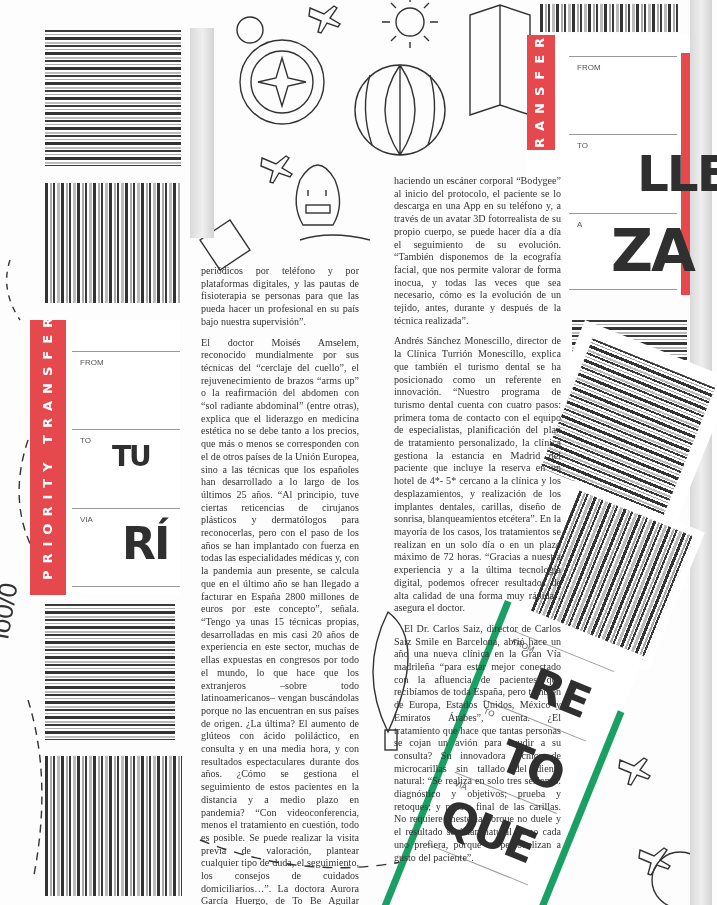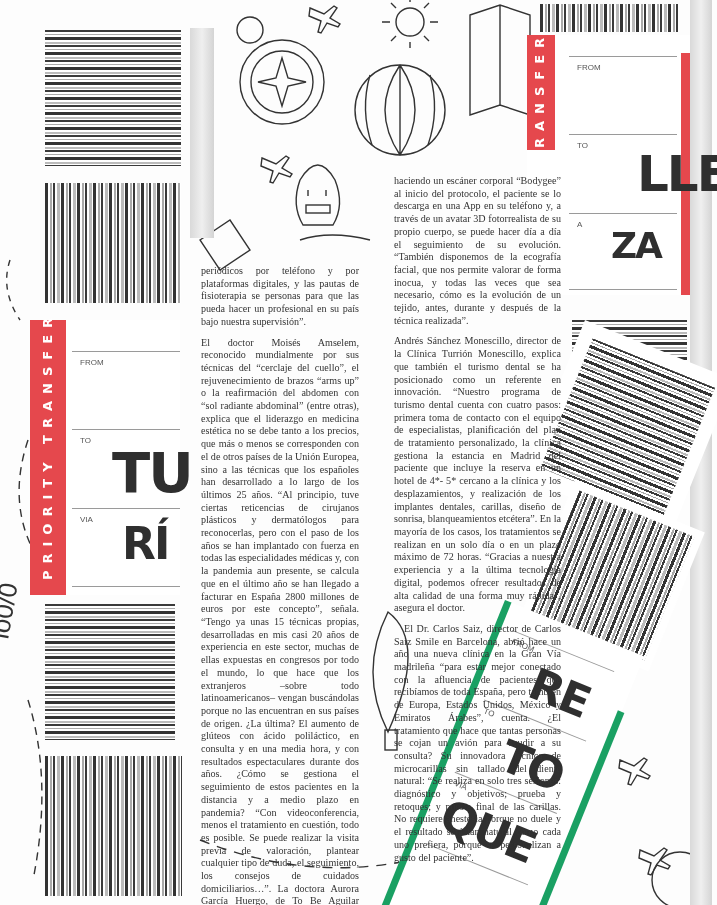--- a/index.html
+++ b/index.html
@@ -78,41 +78,41 @@
 <div class="barcode-h" style="left:45px;top:604px;width:130px;height:136px;"></div>
 <div class="barcode-v" style="left:45px;top:756px;width:137px;height:140px;"></div>
 
 <div class="card" style="left:30px;top:320px;width:150px;height:275px;">
   <div class="red" style="position:absolute;left:0;top:0;width:36px;height:275px;"></div>
   <div class="vtext" style="left:10px;top:20px;height:240px;">PRIORITY TRANSFER</div>
   <div class="line" style="left:42px;top:31px;width:108px;"></div>
   <div class="lbl" style="left:50px;top:38px;">FROM</div>
   <div class="line" style="left:42px;top:109px;width:108px;"></div>
   <div class="lbl" style="left:50px;top:116px;">TO</div>
-  <div class="big" style="left:82px;top:120px;font-size:56px;">TU</div>
+  <div class="big" style="left:82px;top:120px;font-size:28px;">TU</div>
   <div class="line" style="left:42px;top:188px;width:108px;"></div>
   <div class="lbl" style="left:50px;top:195px;">VIA</div>
   <div class="big" style="left:92px;top:198px;font-size:44px;">RÍ</div>
   <div class="line" style="left:42px;top:266px;width:108px;"></div>
 </div>
 
 <div class="barcode-v" style="left:540px;top:4px;width:140px;height:28px;"></div>
 
 <div class="card" style="left:527px;top:35px;width:163px;height:260px;">
   <div class="red" style="position:absolute;left:0;top:0;width:28px;height:115px;"></div>
   <div class="vtext" style="left:5px;top:8px;height:105px;">RANSFER</div>
   <div class="red" style="position:absolute;left:154px;top:18px;width:9px;height:242px;"></div>
   <div class="line" style="left:42px;top:21px;width:108px;"></div>
   <div class="lbl" style="left:50px;top:28px;">FROM</div>
   <div class="line" style="left:42px;top:99px;width:108px;"></div>
   <div class="lbl" style="left:50px;top:106px;">TO</div>
   <div class="big" style="left:70px;top:110px;font-size:50px;margin-left:40px;">LLE</div>
   <div class="line" style="left:42px;top:178px;width:108px;"></div>
   <div class="lbl" style="left:50px;top:185px;">A</div>
-  <div class="big" style="left:84px;top:190px;font-size:36px;">ZA</div>
+  <div class="big" style="left:84px;top:182px;font-size:58px;">ZA</div>
   <div class="line" style="left:42px;top:254px;width:108px;"></div>
 </div>
 
 <div class="barcode-h" style="left:572px;top:320px;width:115px;height:110px;"></div>
 <div class="card" style="left:585px;top:320px;width:160px;height:170px;transform:rotate(22deg);transform-origin:0 0;">
   <div class="barcode-h" style="left:14px;top:14px;width:132px;height:140px;"></div>
 </div>
 <div class="card" style="left:575px;top:480px;width:140px;height:150px;transform:rotate(22deg);transform-origin:0 0;">
   <div class="barcode-v" style="left:8px;top:8px;width:124px;height:134px;"></div>
 </div>

